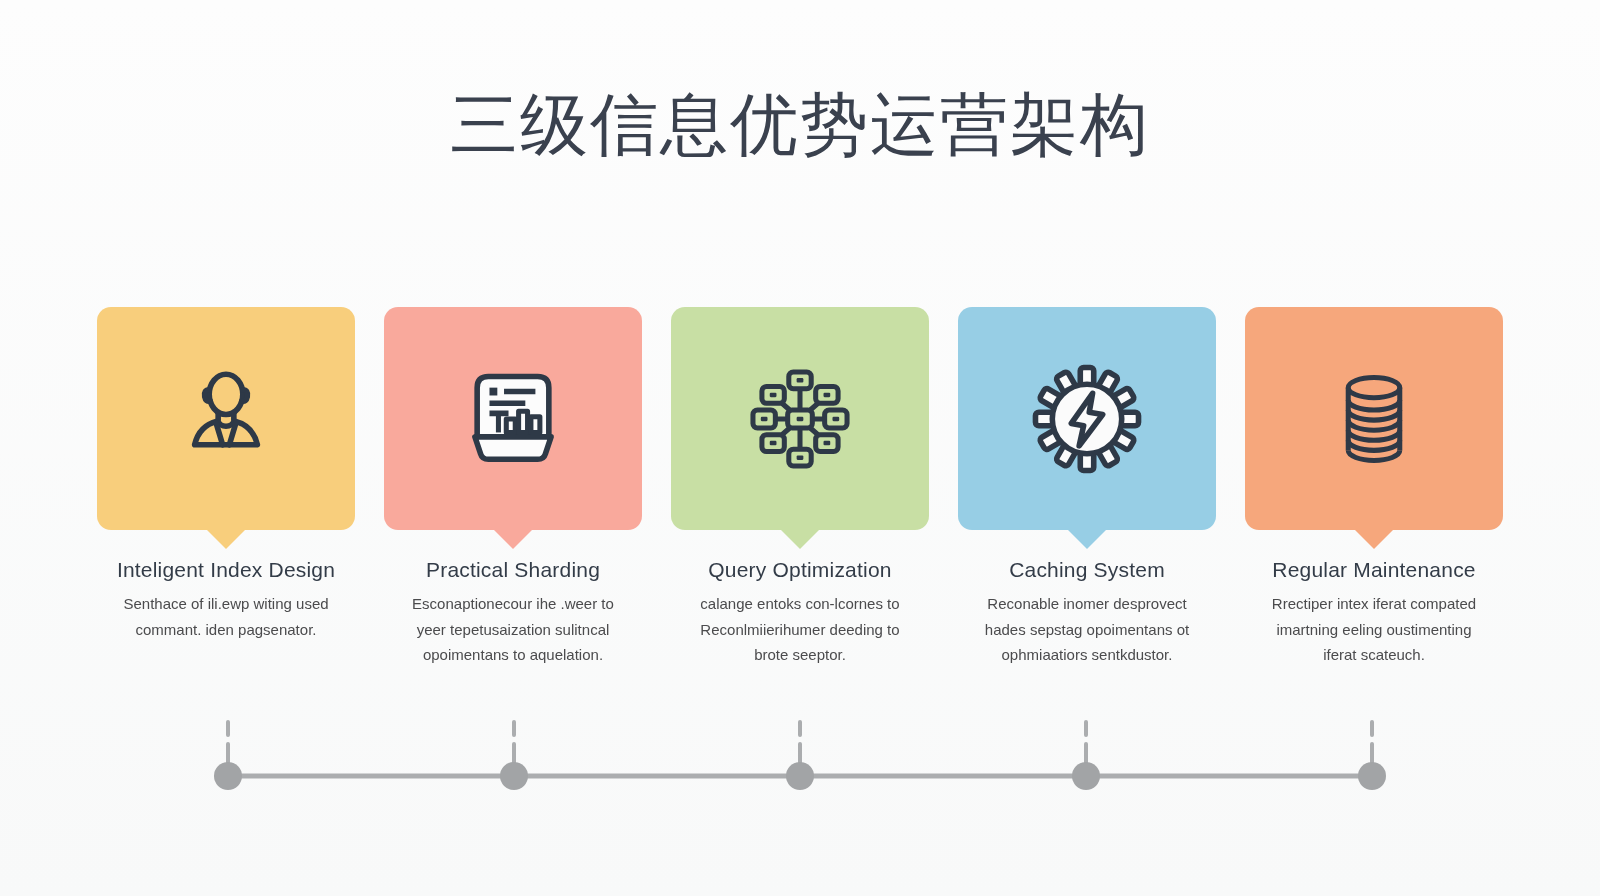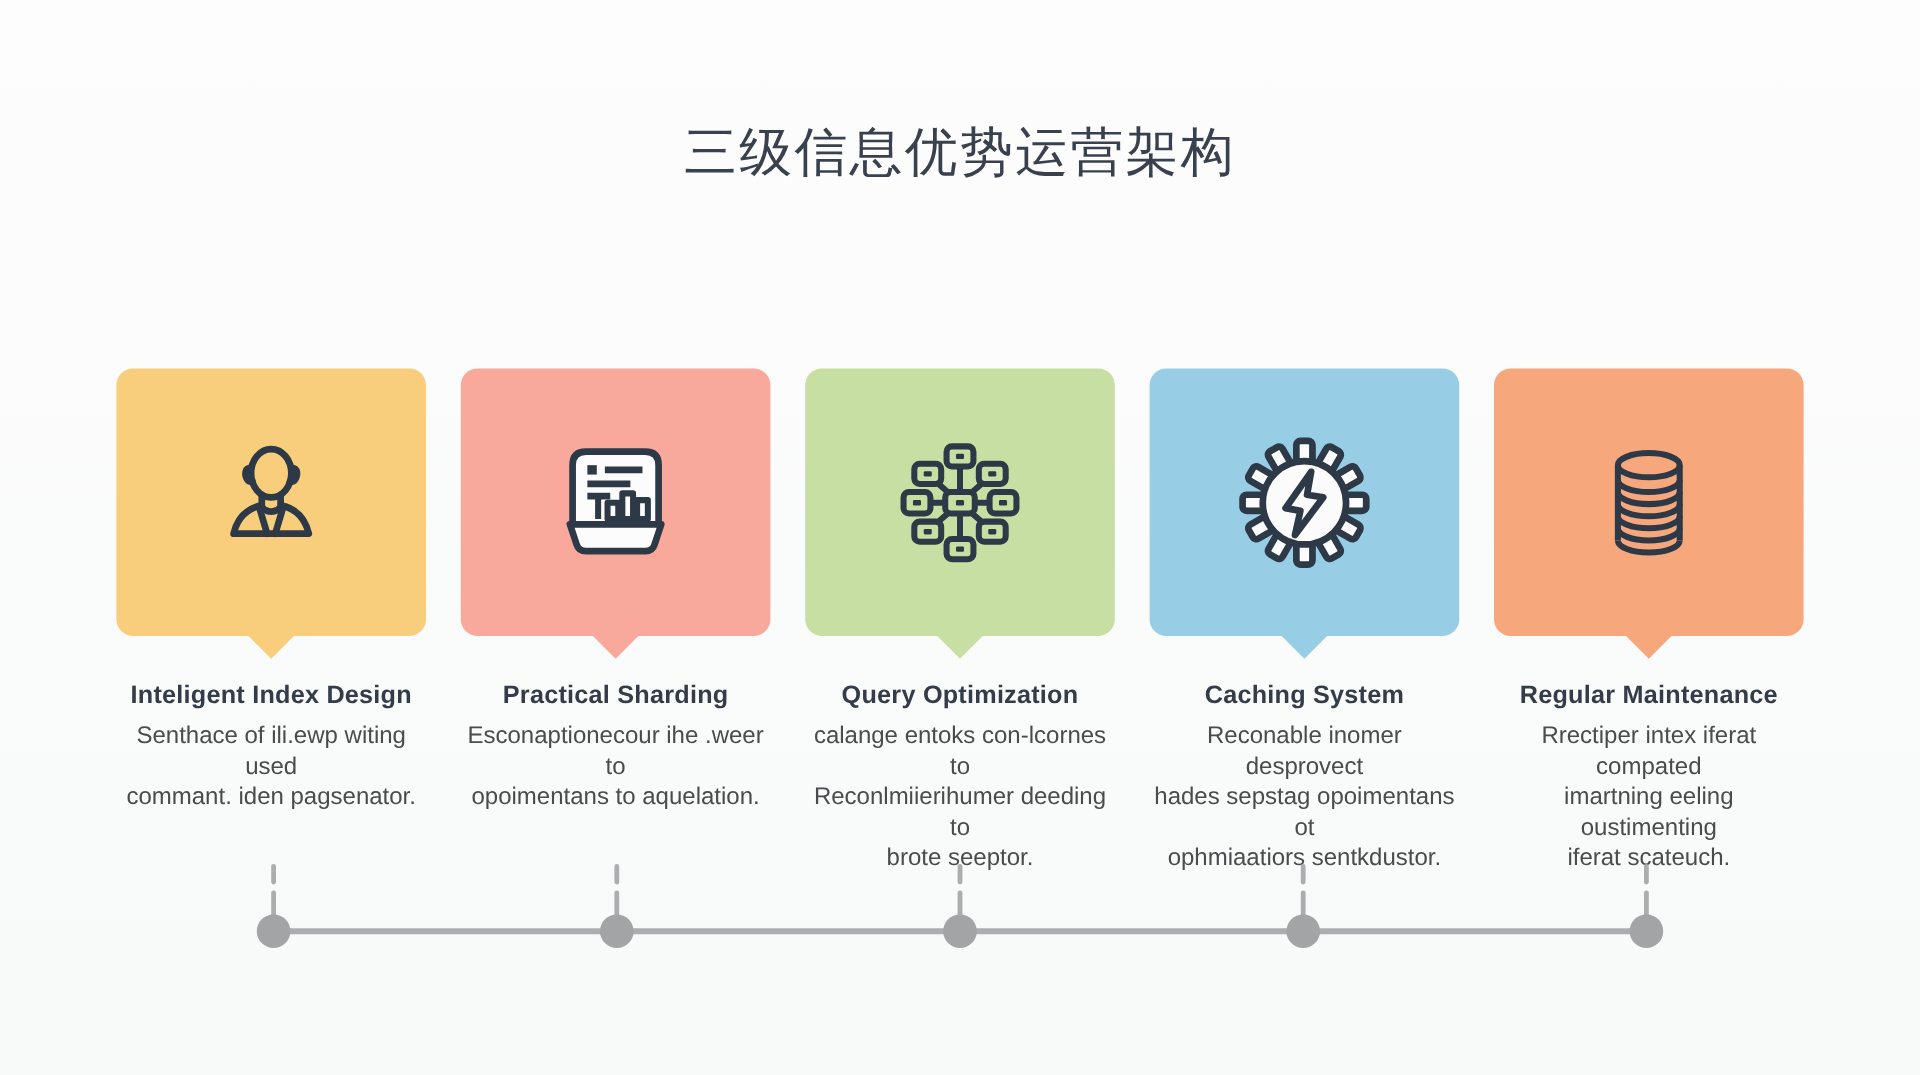--- a/index.html
+++ b/index.html
@@ -6,25 +6,25 @@
   html, body { width: 1600px; height: 896px; }
   body {
     font-family: "Liberation Sans", sans-serif;
     background: linear-gradient(180deg, #FDFDFD 0%, #F8F9F9 100%);
     position: relative;
     overflow: hidden;
     color: #3A414E;
   }
   .page-title {
     position: absolute;
-    top: 98px;
+    top: 80px;
     left: 0;
     width: 100%;
     text-align: center;
-    font-size: 44px;
+    font-size: 68px;
     font-weight: 500;
     letter-spacing: 2px;
     color: #3A414E;
   }
   .cards-row {
     position: absolute;
     top: 307px;
     left: 0;
     width: 100%;
     display: flex;
@@ -53,29 +53,29 @@
     border-top: 20px solid var(--c);
   }
   .card-1 { --c: #F8CE7C; background: #F8CE7C; }
   .card-2 { --c: #F9A99C; background: #F9A99C; }
   .card-3 { --c: #C8DFA4; background: #C8DFA4; }
   .card-4 { --c: #97CEE5; background: #97CEE5; }
   .card-5 { --c: #F6A77C; background: #F6A77C; }
   .icon { display: block; width: 112px; height: 112px; }
   .icon svg { width: 100%; height: 100%; display: block; }
   .card-title {
-    margin-top: 38px;
+    margin-top: 28px;
     font-size: 21px;
-    font-weight: 700;
+    font-weight: 400;
     letter-spacing: 0.2px;
     color: #333C48;
   }
   .card-desc {
     margin-top: 9px;
-    font-size: 20px;
+    font-size: 15px;
     line-height: 25.5px;
     color: #4B4B4D;
   }
   .timeline-svg {
     position: absolute;
     top: 702px;
     left: 0;
     width: 1600px;
     height: 100px;
   }
@@ -118,20 +118,21 @@
           <path d="M37 46 v16" stroke-width="4.5"></path>
           <rect x="44" y="50" width="8" height="12" stroke-width="4.5"></rect>
           <rect x="55" y="43" width="8" height="19" stroke-width="4.5"></rect>
           <rect x="66" y="48" width="8" height="14" stroke-width="4.5"></rect>
         </svg>
       </span>
     </div>
     <div class="card-title">Practical Sharding</div>
     <div class="card-desc">
       <div>Esconaptionecour ihe .weer to</div>
+      <div>yeer tepetusaization sulitncal</div>
       <div>opoimentans to aquelation.</div>
     </div>
   </div>
 
   <div class="column">
     <div class="card card-3">
       <span class="icon">
         <svg viewBox="0 0 100 100" fill="none" stroke="#2E3947" stroke-width="4.5" stroke-linejoin="round">
           <path d="M50 50 V14 M50 50 V86 M50 50 H12 M50 50 H88 M50 50 L26 29 M50 50 L74 29 M50 50 L26 71 M50 50 L74 71"></path>
           <rect x="40" y="8" width="20" height="15" rx="4" fill="#C8DFA4"></rect>

